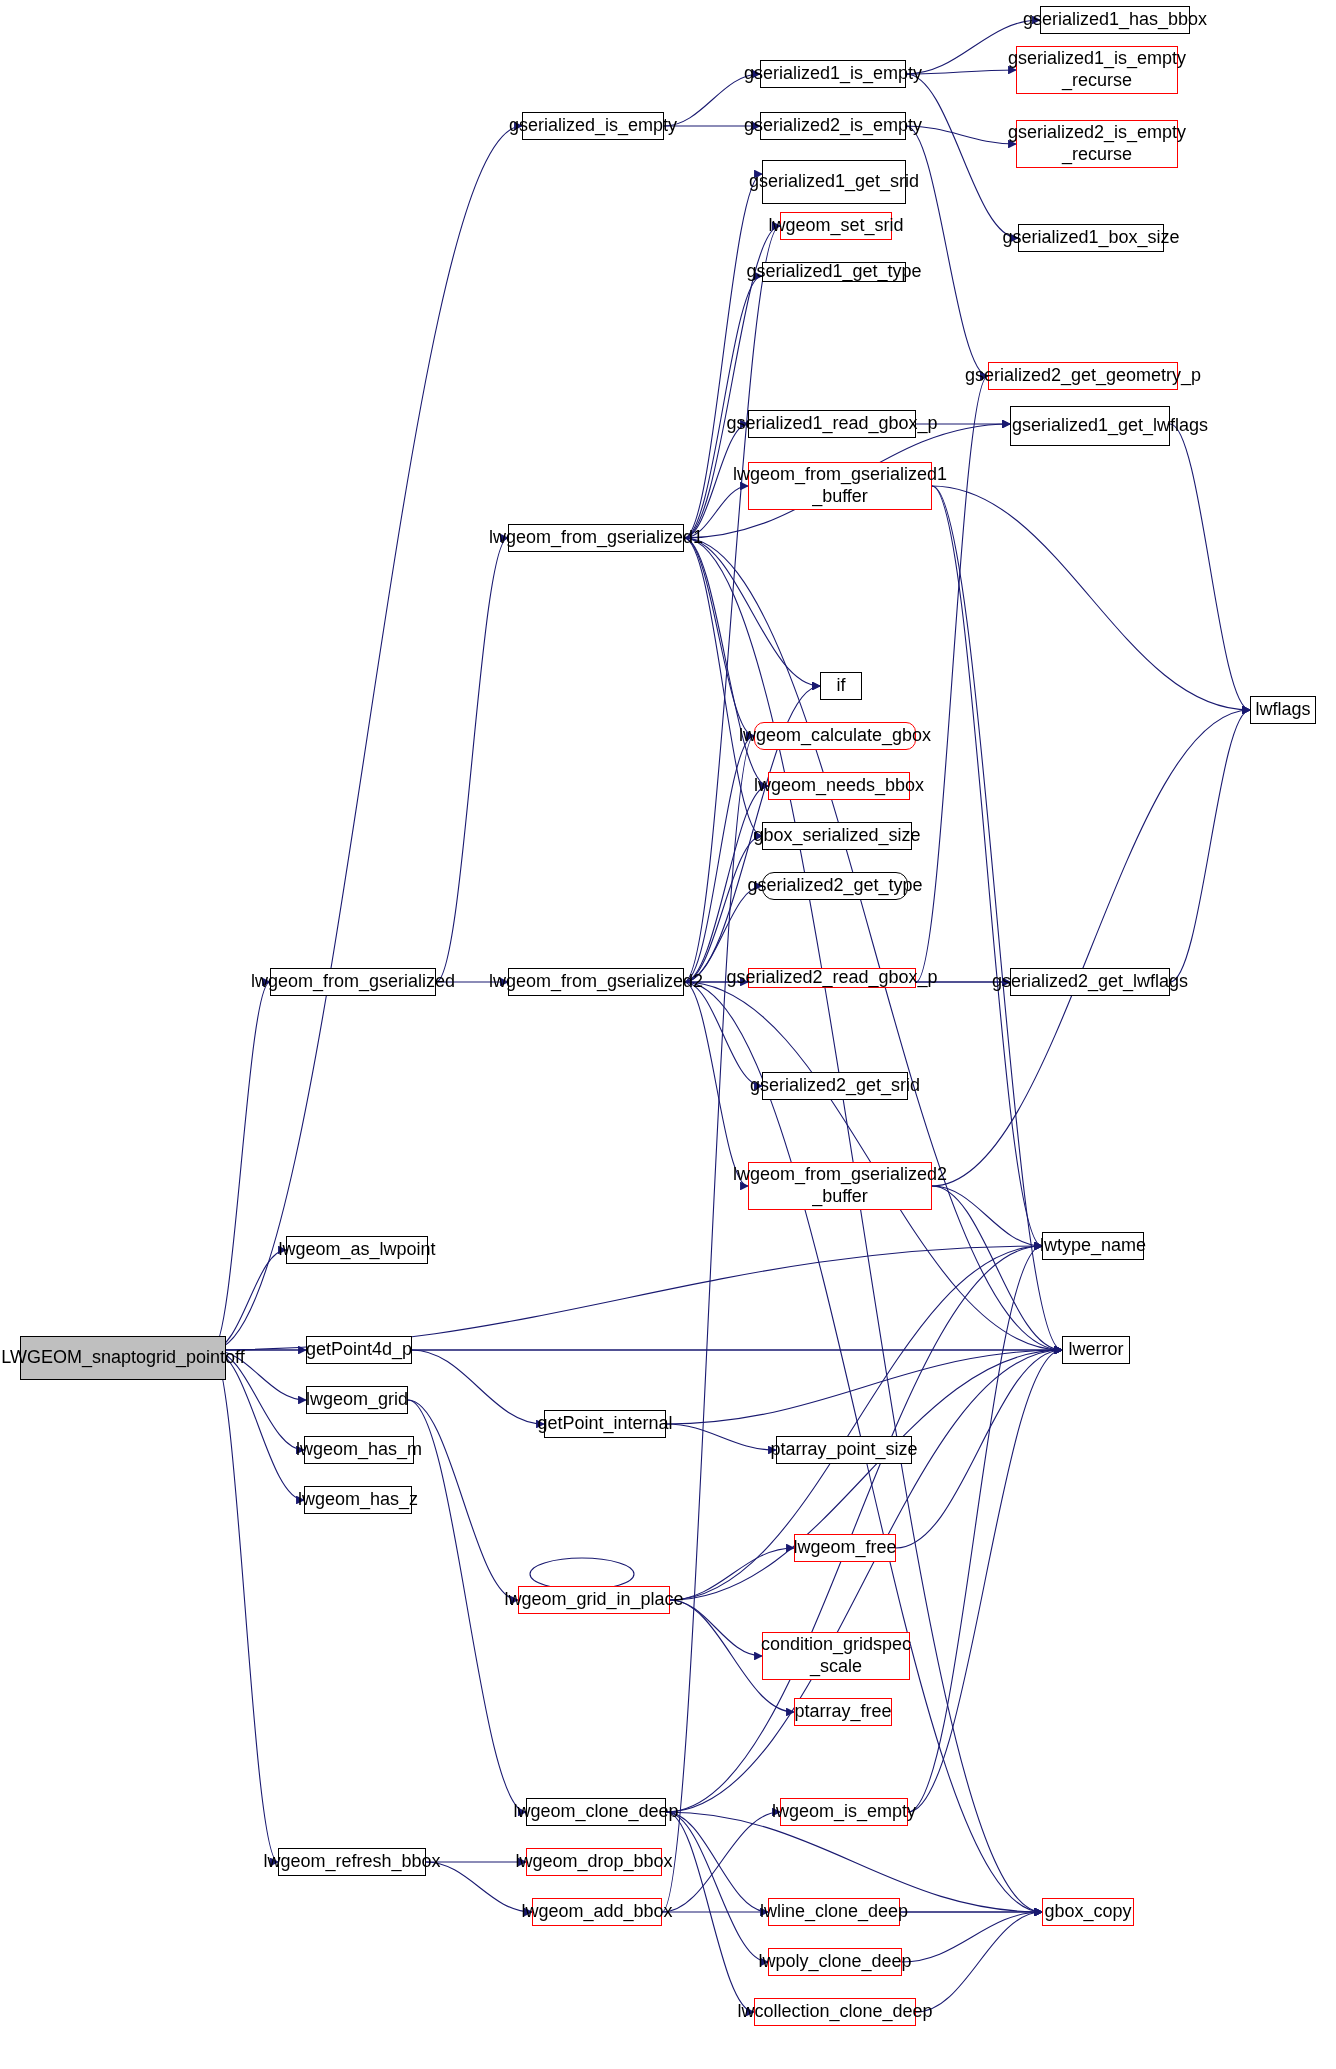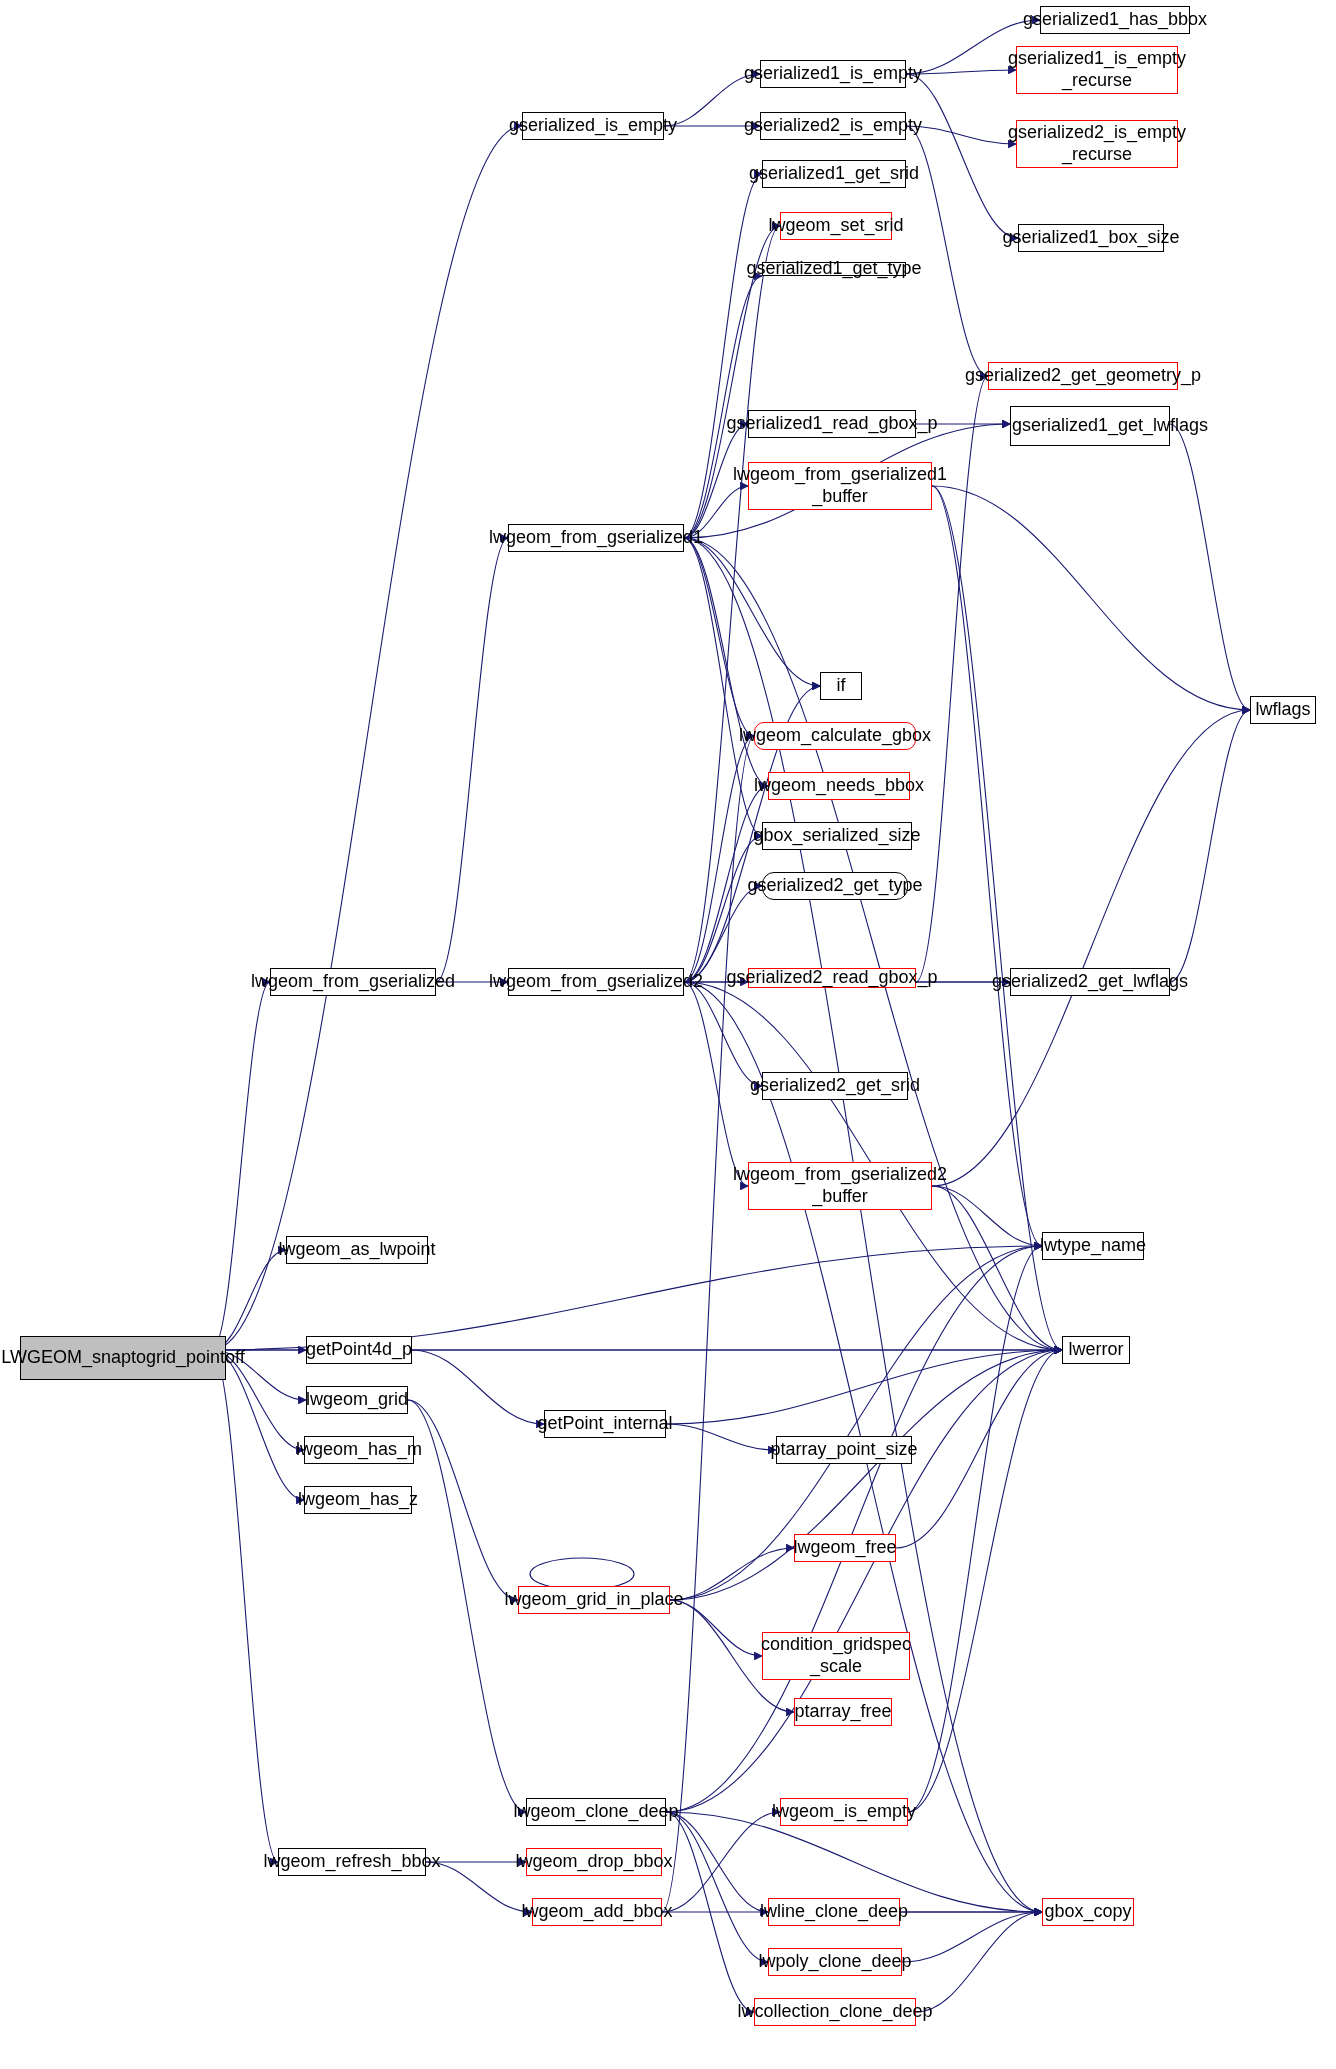--- a/index.html
+++ b/index.html
@@ -130,24 +130,24 @@
   </svg>
 
 <div class="node" style="left: 1040px; top: 6px; width: 150px; height: 28px;">gserialized1_has_bbox</div>
     <div class="node" style="left: 760px; top: 60px; width: 146px; height: 28px;">gserialized1_is_empty</div>
     <div class="node truncated" style="left: 1016px; top: 46px; width: 162px; height: 48px;">gserialized1_is_empty
 _recurse</div>
     <div class="node" style="left: 522px; top: 112px; width: 142px; height: 28px;">gserialized_is_empty</div>
     <div class="node" style="left: 760px; top: 112px; width: 146px; height: 28px;">gserialized2_is_empty</div>
     <div class="node truncated" style="left: 1016px; top: 120px; width: 162px; height: 48px;">gserialized2_is_empty
 _recurse</div>
-    <div class="node" style="left: 762px; top: 160px; width: 144px; height: 28px;">gserialized1_get_srid</div>
+    <div class="node" style="left: 762px; top: 160px; width: 144px; height: 44px;">gserialized1_get_srid</div>
     <div class="node truncated" style="left: 780px; top: 212px; width: 112px; height: 28px;">lwgeom_set_srid</div>
     <div class="node" style="left: 1018px; top: 224px; width: 146px; height: 28px;">gserialized1_box_size</div>
-    <div class="node" style="left: 762px; top: 262px; width: 144px; height: 14px;">gserialized1_get_type</div>
+    <div class="node" style="left: 762px; top: 262px; width: 144px; height: 20px;">gserialized1_get_type</div>
     <div class="node truncated" style="left: 988px; top: 362px; width: 190px; height: 28px;">gserialized2_get_geometry_p</div>
     <div class="node" style="left: 748px; top: 410px; width: 168px; height: 28px;">gserialized1_read_gbox_p</div>
     <div class="node" style="left: 1010px; top: 406px; width: 160px; height: 40px; padding-left: 42px;">gserialized1_get_lwflags</div>
     <div class="node truncated" style="left: 748px; top: 462px; width: 184px; height: 48px;">lwgeom_from_gserialized1
 _buffer</div>
     <div class="node" style="left: 508px; top: 524px; width: 176px; height: 28px;">lwgeom_from_gserialized1</div>
     <div class="node" style="left: 820px; top: 672px; width: 42px; height: 28px;">if</div>
     <div class="node" style="left: 1250px; top: 696px; width: 66px; height: 28px;">lwflags</div>
     <div class="node truncated" style="left: 754px; top: 722px; width: 162px; height: 28px; border-radius: 10px;">lwgeom_calculate_gbox</div>
     <div class="node truncated" style="left: 768px; top: 772px; width: 142px; height: 28px;">lwgeom_needs_bbox</div>

